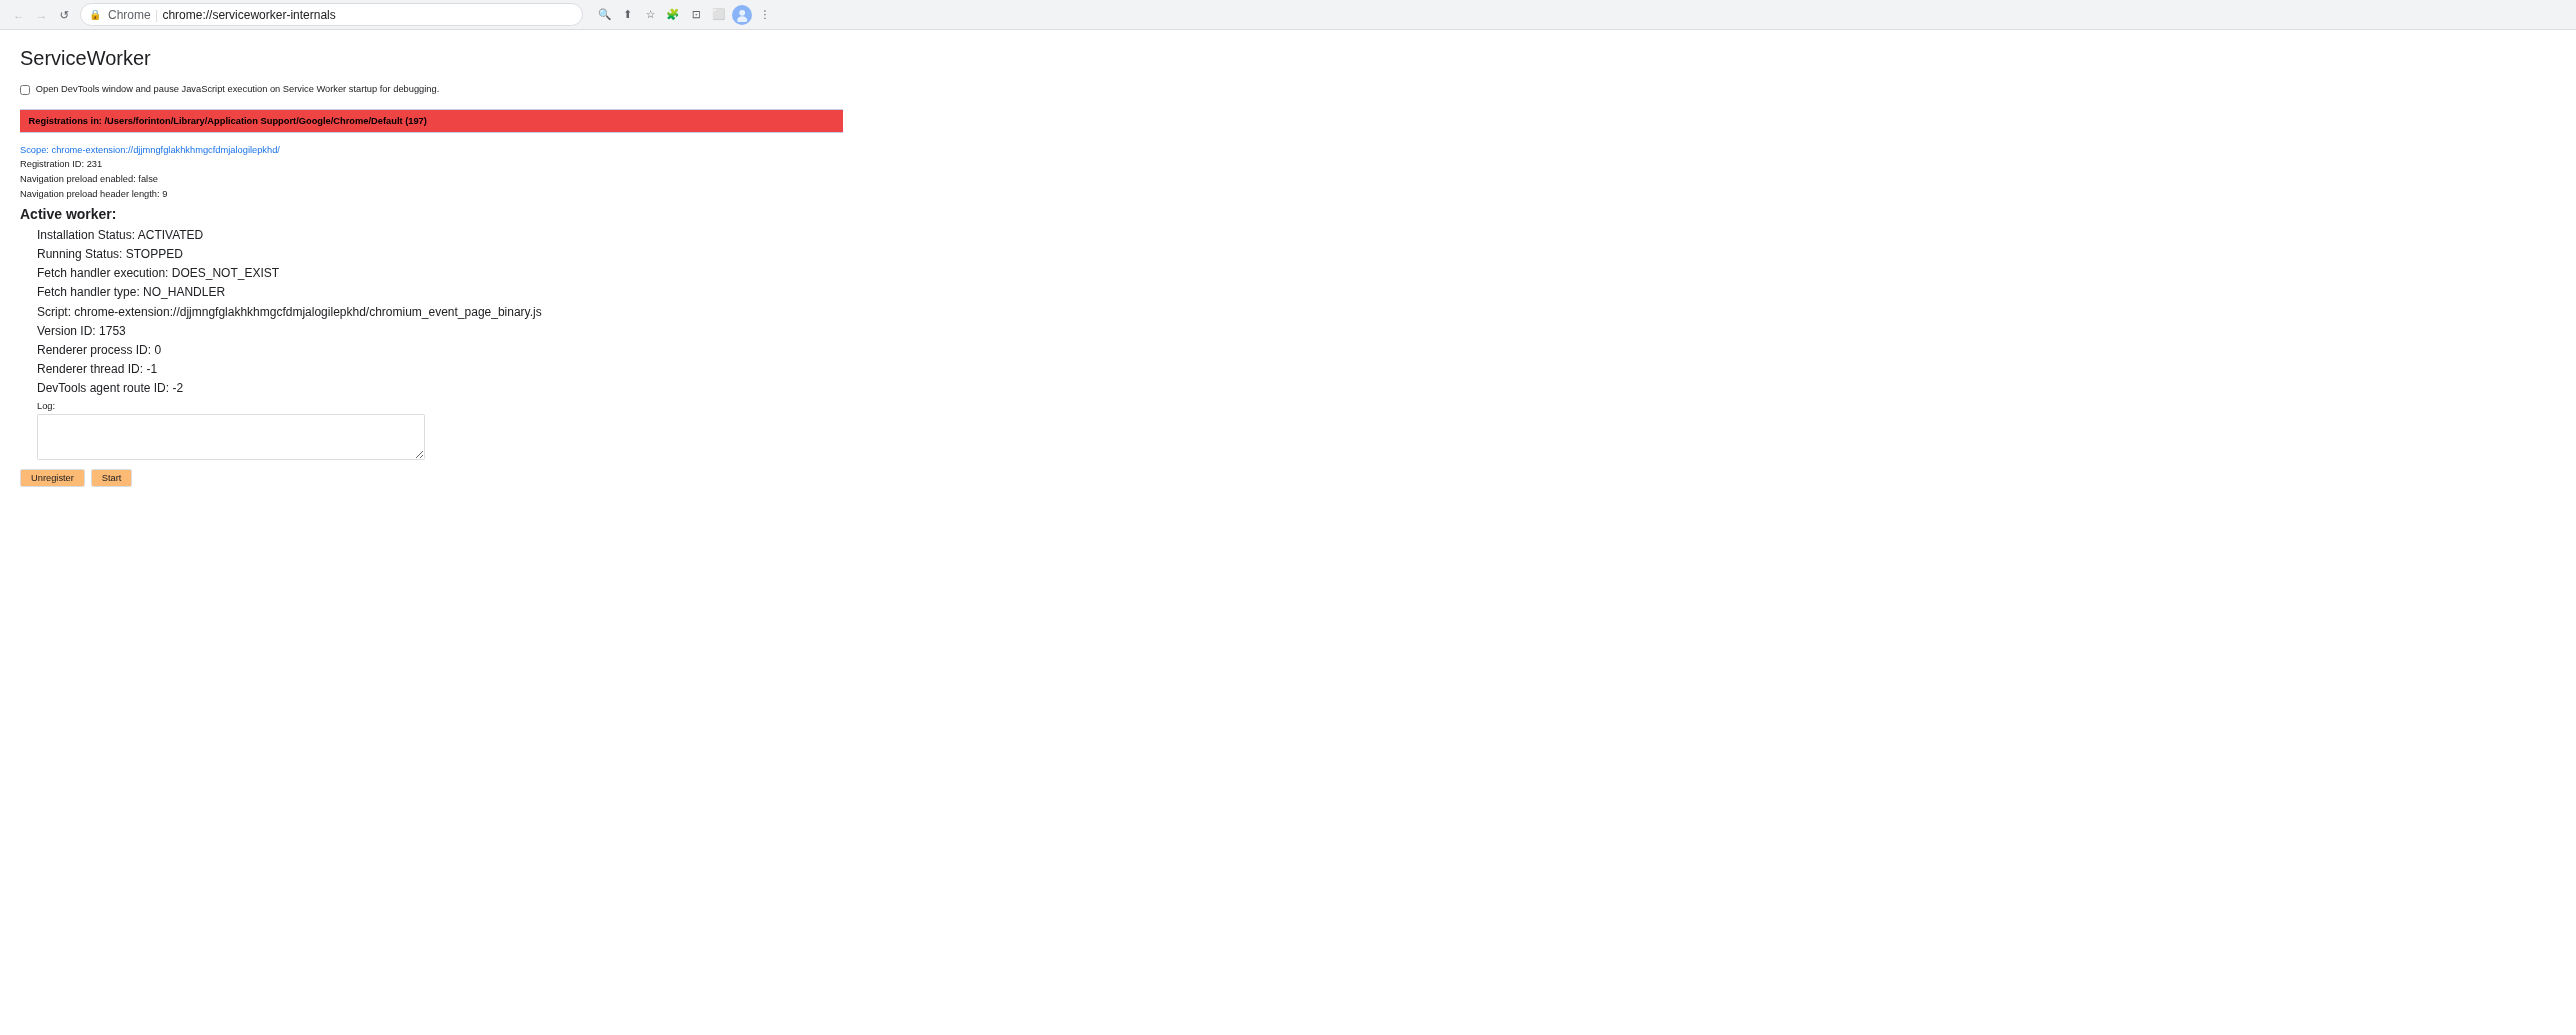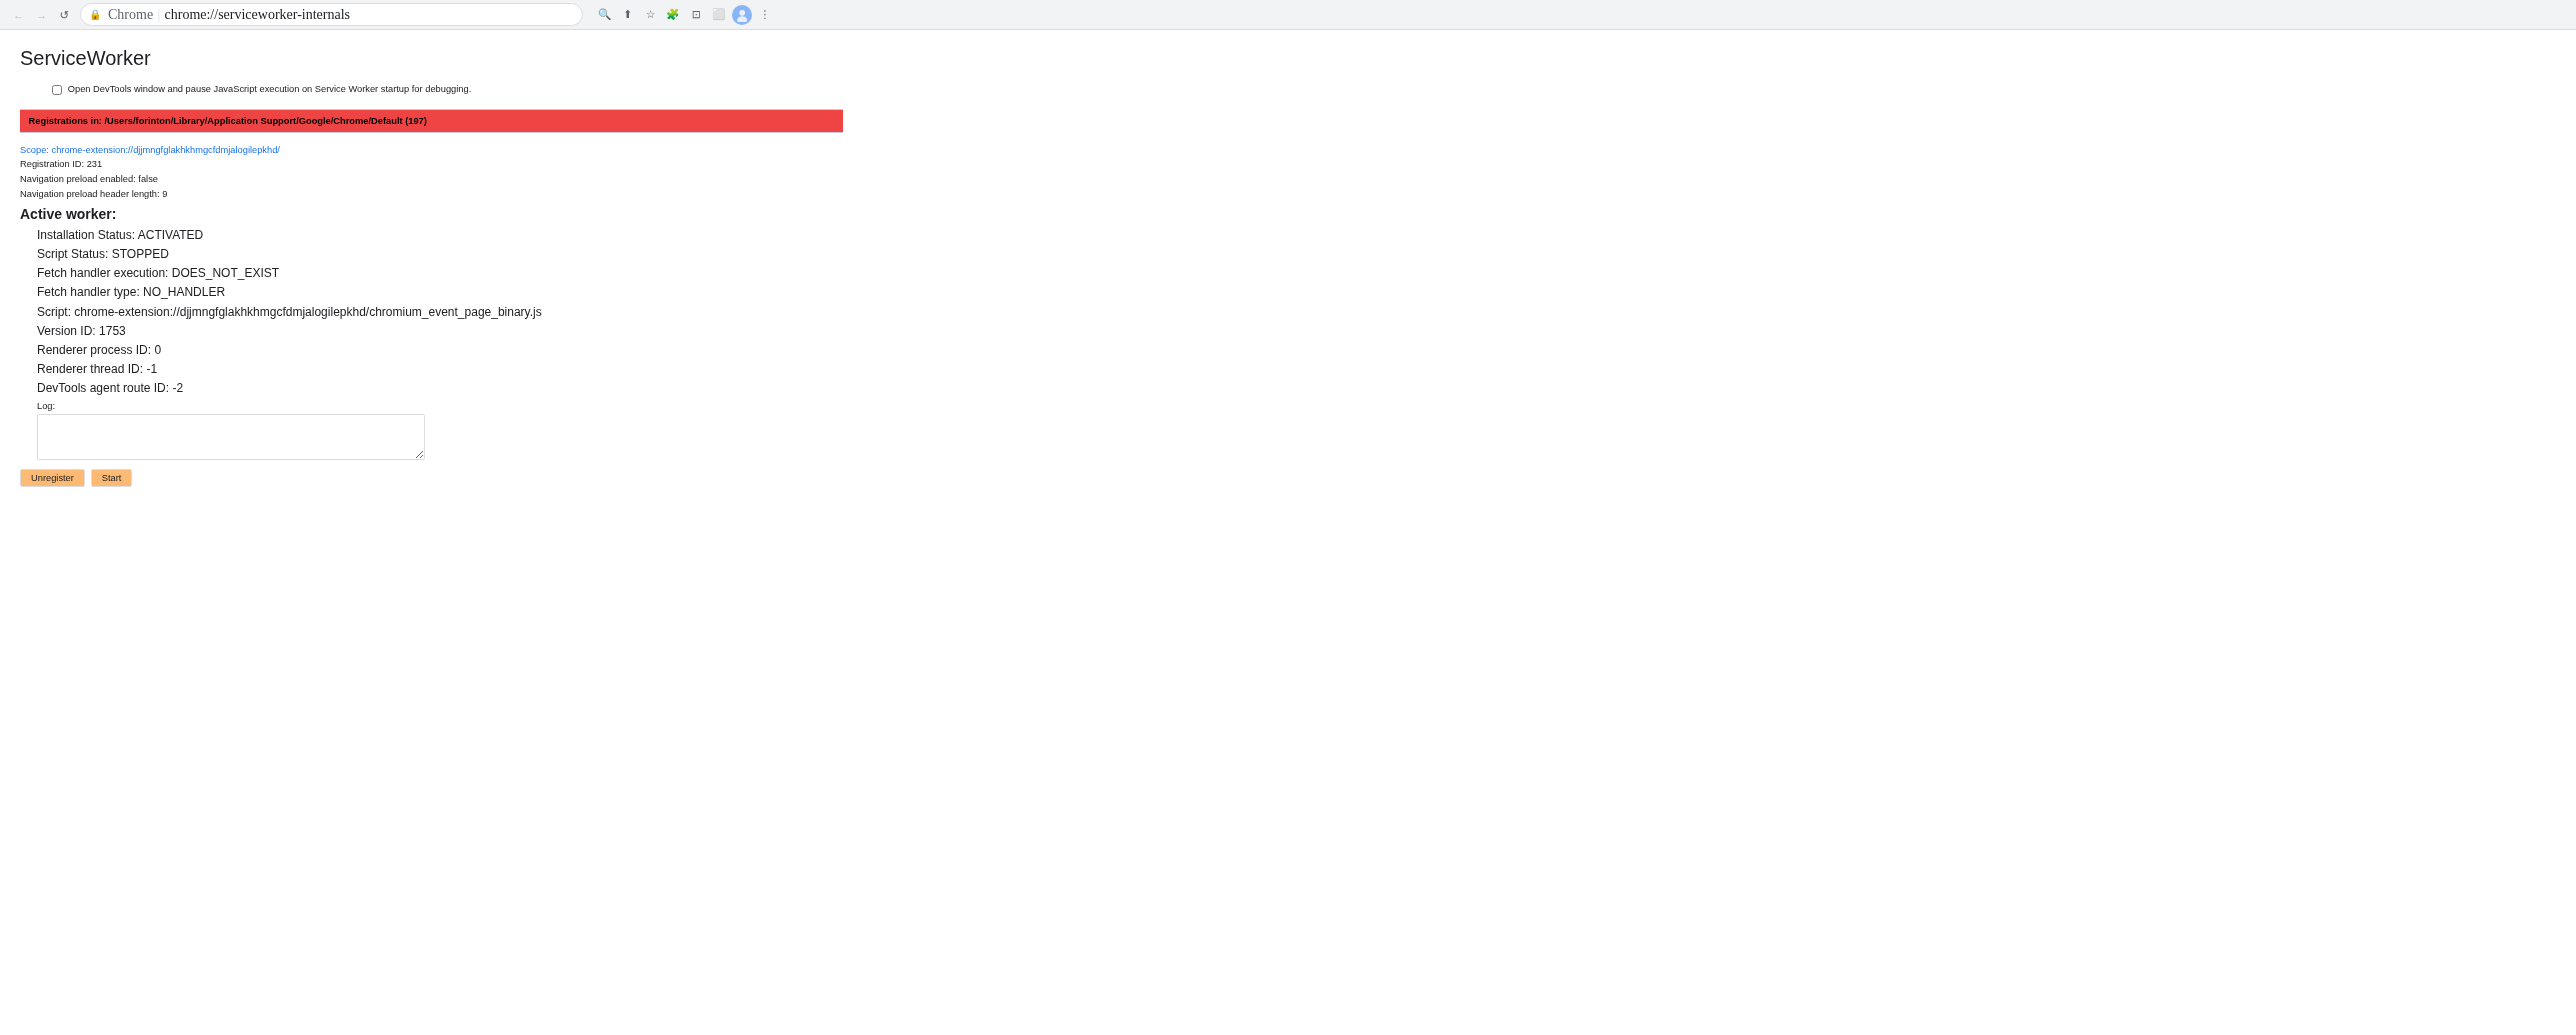--- a/index.html
+++ b/index.html
@@ -63,26 +63,25 @@
       gap: 5.8px;
       max-width: 503px;
     }
 
     .address-bar-icon {
       color: #5f6368;
       font-size: 10px;
     }
 
     .address-bar-text {
-      font-size: 14px;
+      font-size: 12px;
       color: #202124;
       display: flex;
       align-items: center;
       gap: 2.9px;
-      font-family: Liberation Serif, serif;
     }
 
     .address-bar-text .app-name {
       color: #5f6368;
     }
 
     .address-bar-text .separator {
       color: #dadce0;
       margin: 0 1.4px;
     }
@@ -132,21 +131,20 @@
       font-weight: 400;
       margin-bottom: 14.4px;
       color: #202124;
     }
 
     .devtools-checkbox-row {
       display: flex;
       align-items: flex-start;
       gap: 5.8px;
       margin-bottom: 14.4px;
-      margin-left: 32px;
     }
 
     .devtools-checkbox {
       width: 10px;
       height: 10px;
       margin-top: 0.7px;
       cursor: pointer;
       flex-shrink: 0;
     }
 
@@ -311,21 +309,21 @@
     <a class="scope-link" href="#">Scope: chrome-extension://djjmngfglakhkhmgcfdmjalogilepkhd/</a>
 
     <div class="info-row">Registration ID: 231</div>
     <div class="info-row">Navigation preload enabled: false</div>
     <div class="info-row">Navigation preload header length: 9</div>
 
     <div class="active-worker-section">
       <div class="active-worker-label">Active worker:</div>
       <div class="worker-details">
         <div class="worker-detail-row">Installation Status: ACTIVATED</div>
-        <div class="worker-detail-row">Script Status: STOPPED</div>
+        <div class="worker-detail-row">Running Status: STOPPED</div>
         <div class="worker-detail-row">Fetch handler execution: DOES_NOT_EXIST</div>
         <div class="worker-detail-row">Fetch handler type: NO_HANDLER</div>
         <div class="worker-detail-row">Script: chrome-extension://djjmngfglakhkhmgcfdmjalogilepkhd/chromium_event_page_binary.js</div>
         <div class="worker-detail-row">Version ID: 1753</div>
         <div class="worker-detail-row">Renderer process ID: 0</div>
         <div class="worker-detail-row">Renderer thread ID: -1</div>
         <div class="worker-detail-row">DevTools agent route ID: -2</div>
         <div class="log-section">
           <div class="log-label">Log:</div>
           <textarea class="log-textarea" style=""></textarea>

